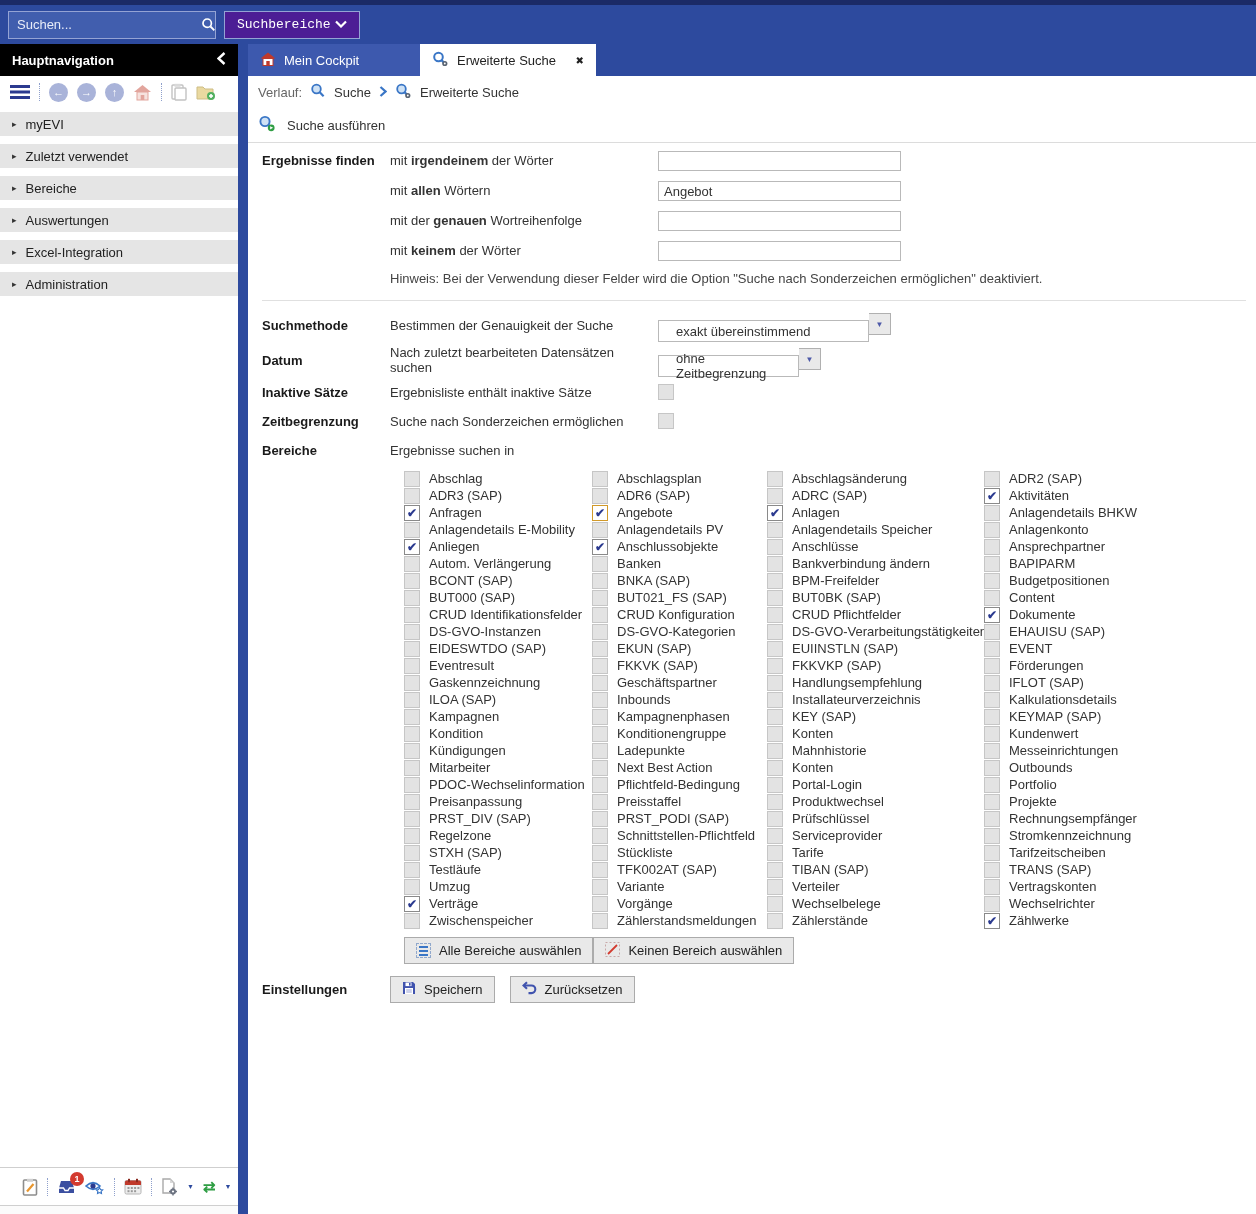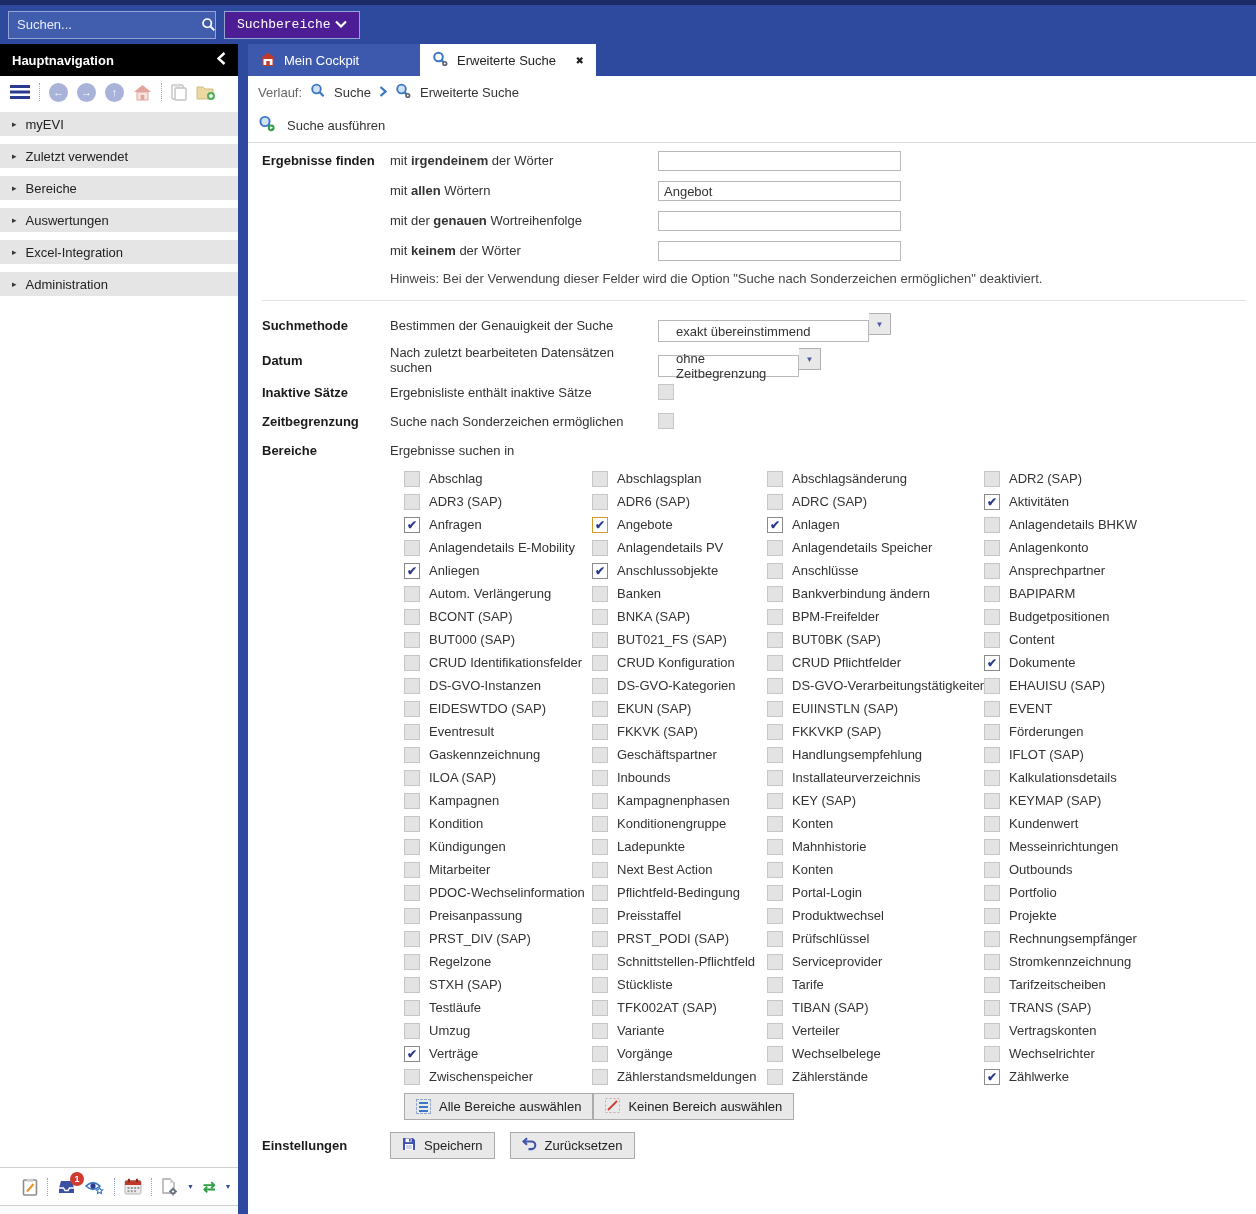--- a/index.html
+++ b/index.html
@@ -73,21 +73,21 @@
   .tri { font-size:8px; color:#4d59a8; }
 
   .cb { width:16px; height:16px; flex:0 0 16px; background:#e3e3e3; border:1px solid #c6c6c6; display:flex; align-items:center; justify-content:center; cursor:pointer; }
   .cb.checked { background:#fff; border-color:#8a8a8a; }
   .cb.checked::after { content:"✔"; color:#2b3a8f; font-size:12px; font-weight:bold; line-height:1; }
   .cb.focus { border-color:#d29a2a; }
 
   .mrow { margin-bottom:8px; align-items:center; }
   .crow { margin-bottom:12px; align-items:center; }
 
-  .grid { margin:12px 0 0 142px; display:grid; grid-template-columns:188px 175px 217px 200px; row-gap:6px; }
+  .grid { margin:12px 0 0 142px; display:grid; grid-template-columns:188px 175px 217px 200px; }
   .cb-row { height:17px; display:flex; align-items:center; gap:9px; cursor:pointer; }
   .cb-label { font-size:13px; color:#333; white-space:nowrap; }
 
   .grid-buttons { margin:8px 0 0 142px; display:flex; }
   .gbtn { height:27px; background:#e9e9e9; border:1px solid #ababab; display:flex; align-items:center; gap:8px; padding:0 11px; font-size:13px; color:#222; cursor:pointer; font-family:"Liberation Sans",sans-serif; }
   .settings-row { margin-top:12px; display:flex; align-items:center; }
   .settings-row .flabel { padding-top:0; }
   .ico-sel { width:15px; height:15px; border:1px dashed #90a8cc; display:flex; flex-direction:column; justify-content:center; gap:2px; padding:0 2px; }
   .ico-sel i { display:block; height:2px; background:#3a76c6; }
   .swap-glyph { color:#2f9e44; font-size:15px; font-weight:bold; line-height:1; }

